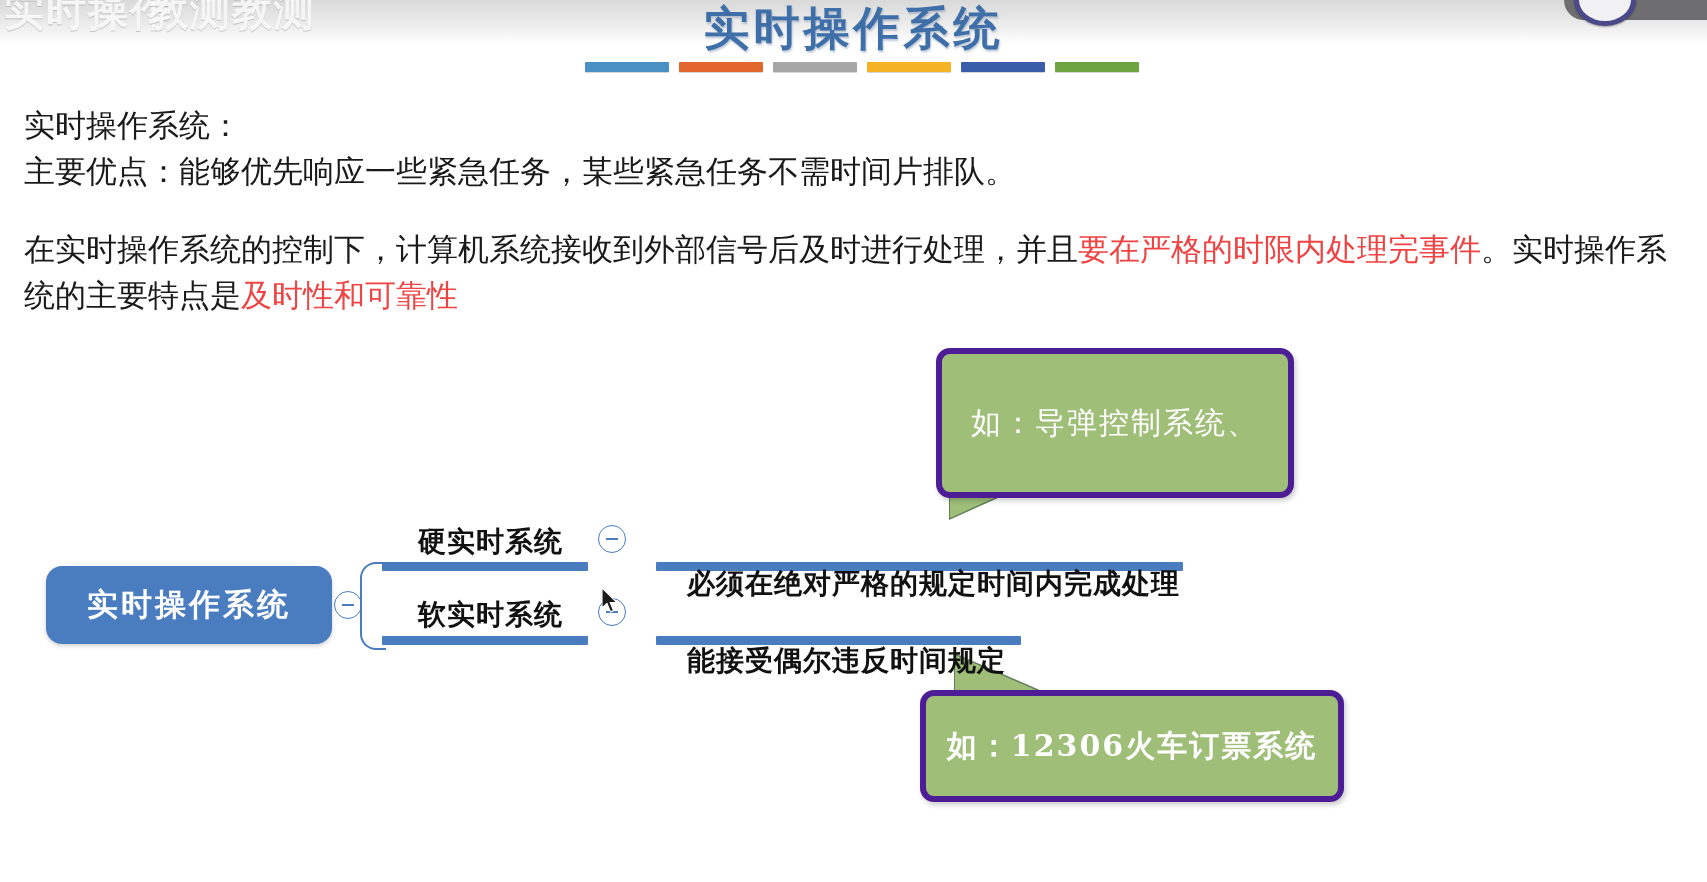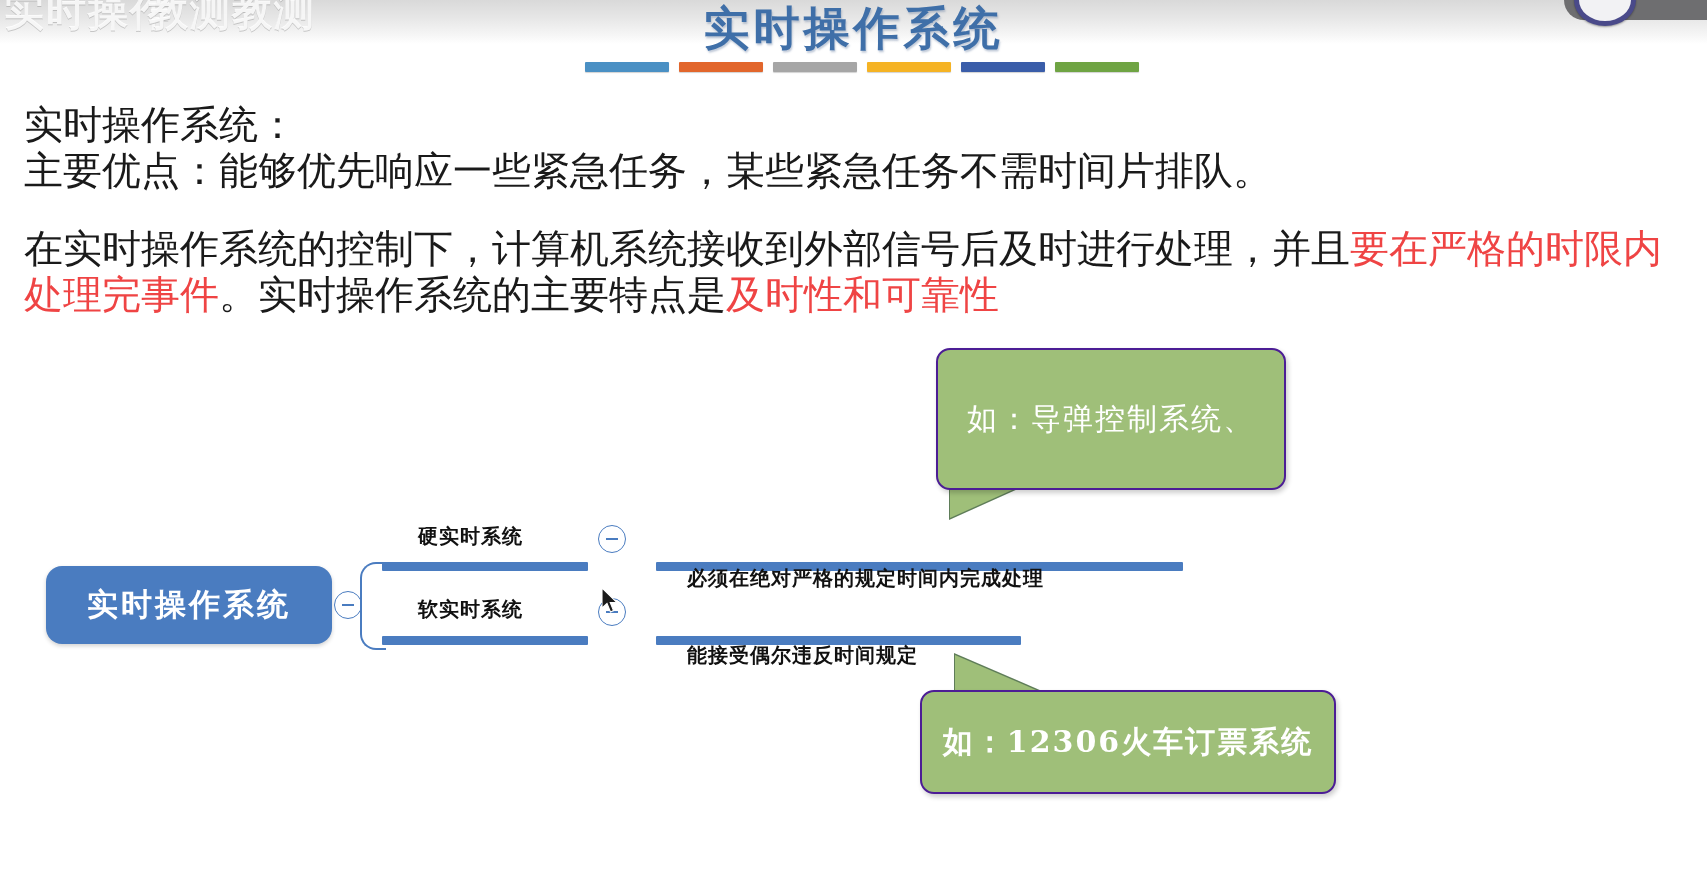--- a/index.html
+++ b/index.html
@@ -84,34 +84,34 @@
     border-radius: 1px;
     box-shadow: 0 1px 1px rgba(0,0,0,.18);
   }
 
   
   .body-text {
     position: absolute;
     left: 24px;
     width: 1660px;
     font-family: "DejaVu Sans", "Liberation Sans", sans-serif;
-    font-size: 39px;
+    font-size: 31px;
     color: #1a1a1a;
     line-height: 46px;
     letter-spacing: 0px;
   }
   #para-intro { top: 102px; }
   #para-detail { top: 226px; }
   .red { color: #ef4444; }
 
   
   .callout {
     position: absolute;
     background: #9fbf79;
-    border: 2px solid #4c1d95;
+    border: 6px solid #4c1d95;
     border-radius: 14px;
     color: #ffffff;
     font-family: "DejaVu Serif", "Liberation Serif", serif;
     font-size: 30px;
     line-height: 44px;
     text-align: center;
     letter-spacing: 2px;
     box-shadow: 2px 3px 5px rgba(0,0,0,.2);
     display: flex;
     flex-direction: column;
@@ -189,21 +189,21 @@
     border-top: 2.2px solid #4a7cc0;
     border-bottom: 2.2px solid #4a7cc0;
     border-top-left-radius: 16px;
     border-bottom-left-radius: 16px;
   }
 
   .mm-label {
     position: absolute;
     font-family: "DejaVu Sans", "Liberation Sans", sans-serif;
     font-weight: bold;
-    font-size: 20px;
+    font-size: 28px;
     color: #111111;
     letter-spacing: 1px;
     white-space: nowrap;
   }
   #label-hard { left: 418px; top: 523px; }
   #label-soft { left: 418px; top: 596px; }
 
   #desc-hard { left: 687px; top: 525px; margin-top: 40px; }
   #desc-soft { left: 687px; top: 598px; margin-top: 44px; }
 

